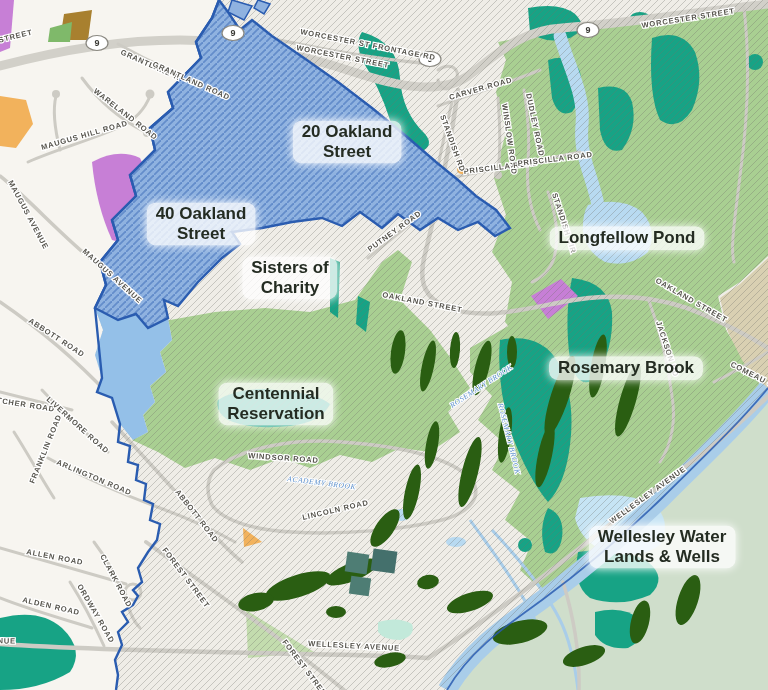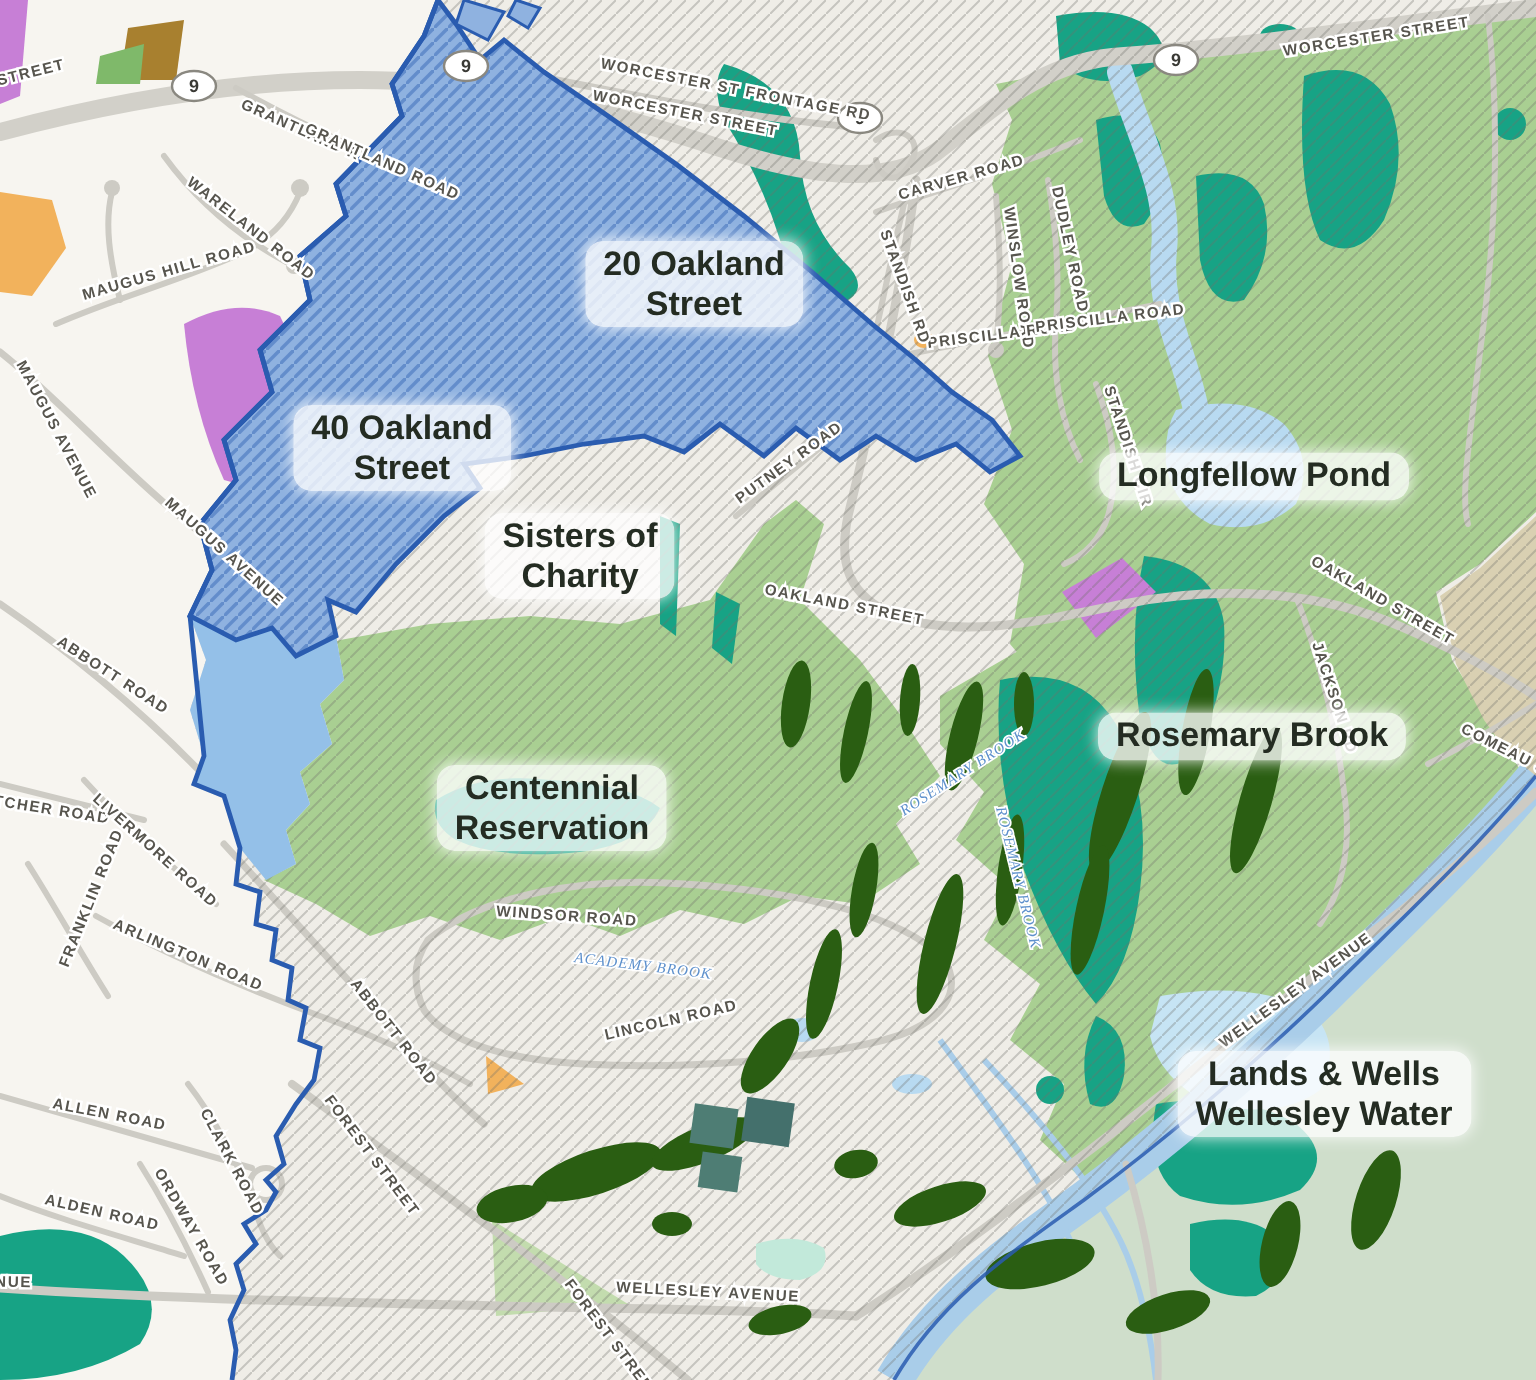--- a/index.html
+++ b/index.html
@@ -268,16 +268,16 @@
   </div>
   <div class="area-label" style="left:627px;top:238px;">
     <span>Longfellow Pond</span>
     <span></span>
   </div>
   <div class="area-label" style="left:626px;top:368px;">
     <span>Rosemary Brook</span>
     <span></span>
   </div>
   <div class="area-label" style="left:662px;top:547px;">
+    <span>Wellesley Water</span>
     <span>Lands &amp; Wells</span>
-    <span>Wellesley Water</span>
   </div>
 </div>
 
 </body></html>

